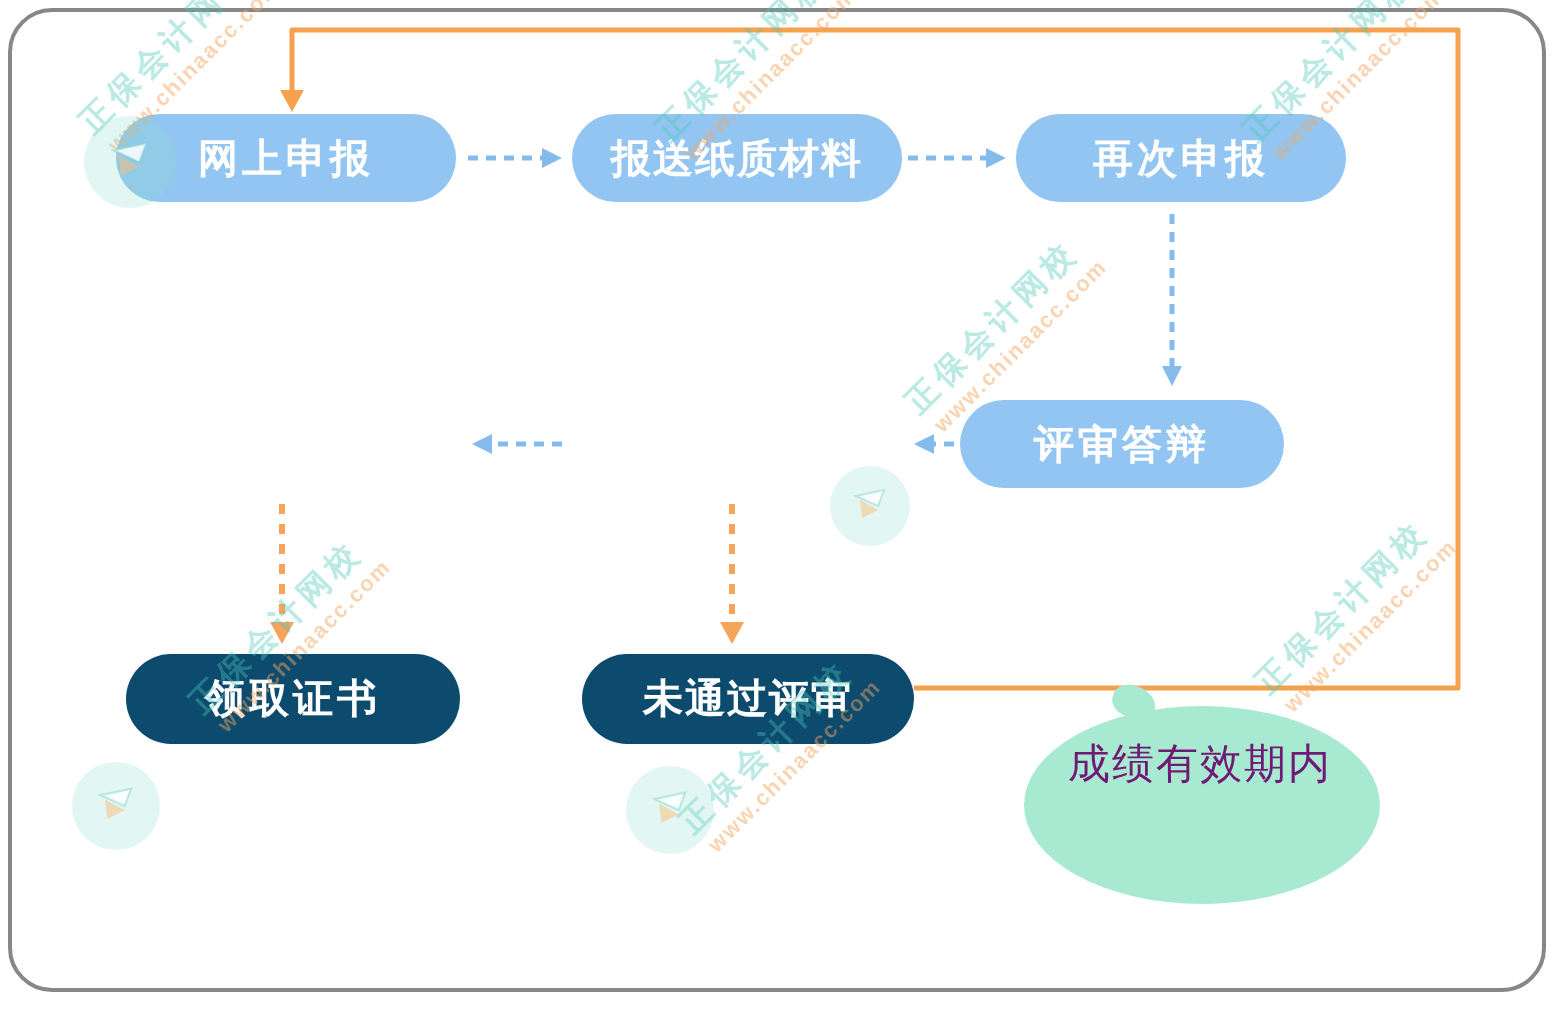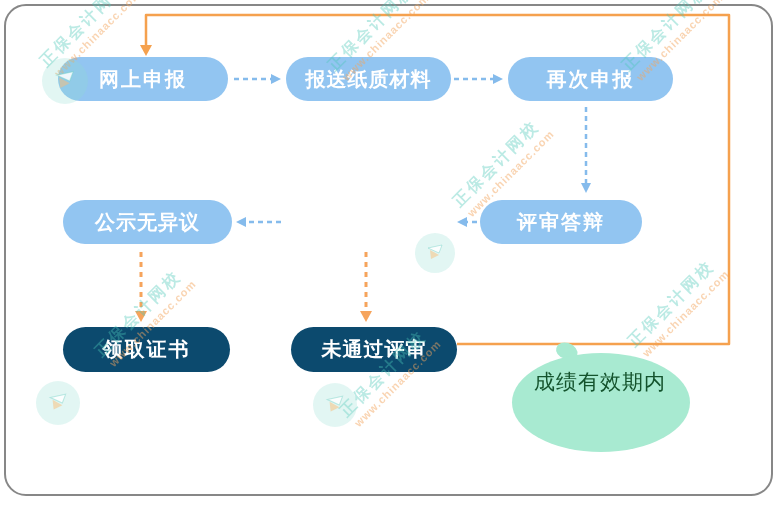--- a/index.html
+++ b/index.html
@@ -28,21 +28,21 @@
     background:#A8EAD1; border-radius:50%; z-index:3;
   }
   .bubble-tail {
     position:absolute; left:556px; top:343px; width:22px; height:16px;
     background:#A8EAD1; border-radius:50% 60% 40% 50%;
     transform:rotate(18deg); z-index:3;
   }
   .bubble-text {
     position:absolute; left:22px; top:14px; width:140px;
     font-family:"Liberation Serif","DejaVu Serif",serif;
-    font-size:21px; line-height:1.45; color:#14532d; letter-spacing:1px;
+    font-size:21px; line-height:1.45; color:#701a75; letter-spacing:1px;
   }
   .bubble-text span { display:block; }
   
   .wm {
     position:absolute; transform:rotate(-45deg); transform-origin:center;
     white-space:nowrap; z-index:10; pointer-events:none; text-align:left;
   }
   .wm .wm-brand { display:block; font-size:16px; font-weight:bold; letter-spacing:3px; color:rgba(77,200,185,0.38); }
   .wm .wm-url   { display:block; font-size:11px; font-weight:bold; letter-spacing:1px; color:rgba(243,166,94,0.48); margin-left:2px; }
   .logo-wm {
@@ -80,21 +80,20 @@
     <polygon points="141,322 135,311 147,311" fill="#F6A45C"></polygon>
     <line x1="366" y1="252" x2="366" y2="312" stroke="#F6A45C" stroke-width="3" stroke-dasharray="5,5"></line>
     <polygon points="366,322 360,311 372,311" fill="#F6A45C"></polygon>
   </svg>
 
   <div class="pill blue" style="left:58px;top:57px;width:170px;height:44px">网上申报</div>
   <div class="pill blue" style="left:286px;top:57px;width:165px;height:44px;letter-spacing:1px">报送纸质材料</div>
   <div class="pill blue" style="left:508px;top:57px;width:165px;height:44px">再次申报</div>
 
   <div class="pill blue" style="left:480px;top:200px;width:162px;height:44px">评审答辩</div>
-  <div class="pill blue" style="left:63px;top:200px;width:169px;height:44px;letter-spacing:1px">公示无异议</div>
 
   <div class="pill orange" style="left:63px;top:327px;width:167px;height:45px">领取证书</div>
   <div class="pill orange" style="left:291px;top:327px;width:166px;height:45px;letter-spacing:1px">未通过评审</div>
 
   <div class="bubble-tail"></div>
   <div class="bubble">
     <div class="bubble-text">
       <span>成绩有效期内</span>
     </div>
   </div>

